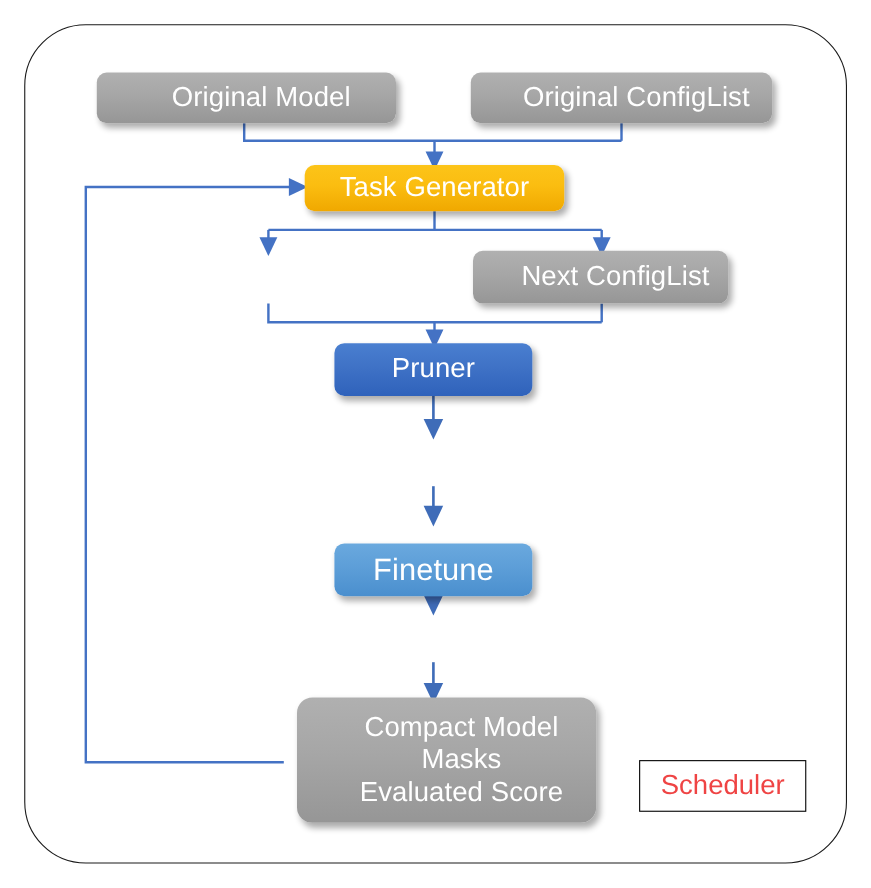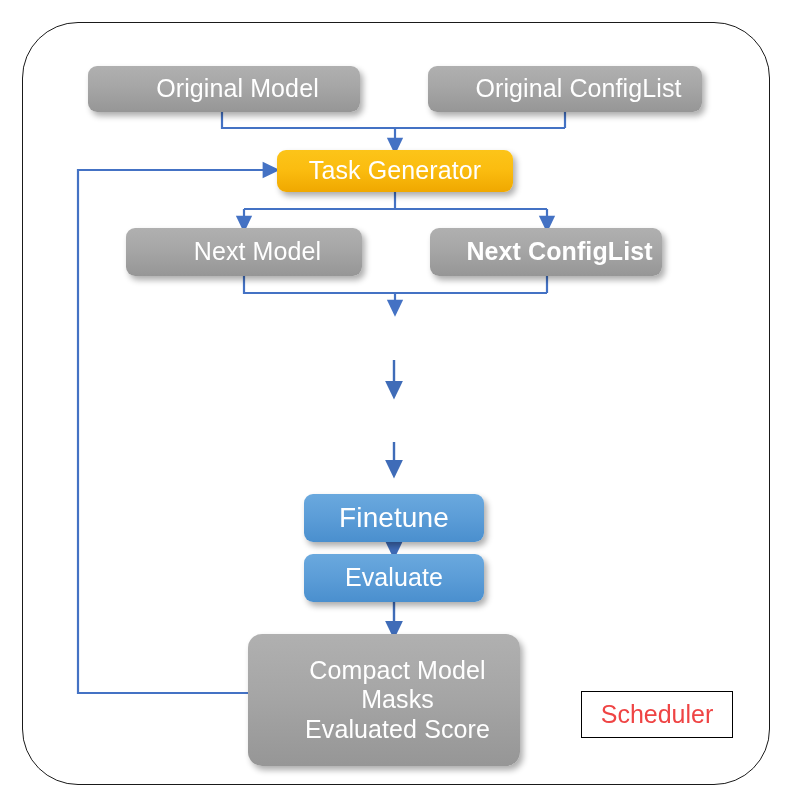--- a/index.html
+++ b/index.html
@@ -140,29 +140,28 @@
       <path d="M258,693 L78,693 L78,170 L271,170" marker-end="url(#arrowblue)"></path>
     </g>
   </svg>
 
   <div class="node gray" style="left:88px; top:66px; width:272px; height:46px; font-size:25px;">Original Model</div>
 
   <div class="node amber" style="left:277px; top:150px; width:236px; height:42px; font-size:25px;">Task Generator</div>
 
   <div class="node gray" style="left:428px; top:66px; width:274px; height:46px; font-size:25px;">Original ConfigList</div>
 
-  <div class="node gray" style="left:126px; top:228px; width:236px; height:48px; font-size:25px;">Next Model</div>
 
-  <div class="node gray" style="left:430px; top:228px; width:232px; height:48px; font-size:25px;font-weight:bold;">Next ConfigList</div>
+  <div class="node gray" style="left:430px; top:228px; width:232px; height:48px; font-size:25px;">Next ConfigList</div>
 
+  <div class="node blue-dark" style="left:304px; top:312px; width:180px; height:48px; font-size:25px;">Pruner</div>
 
 
   <div class="node blue-light" style="left:304px; top:494px; width:180px; height:48px; font-size:28px;">Finetune</div>
 
-  <div class="node blue-light" style="left:304px; top:554px; width:180px; height:48px; font-size:25px;">Evaluate</div>
 
-  <div class="node gray" style="left:248px; top:634px; width:272px; height:132px; font-size:25px; border-radius:14px;">Compact Model
+  <div class="node gray" style="left:270px; top:634px; width:272px; height:114px; font-size:25px; border-radius:14px;">Compact Model
 Masks
 Evaluated Score</div>
 
   <div class="caption-box" style="left:581px; top:691px; width:152px; height:47px; font-size:25px;">Scheduler</div>
 
 </div>
 
 </body></html>

